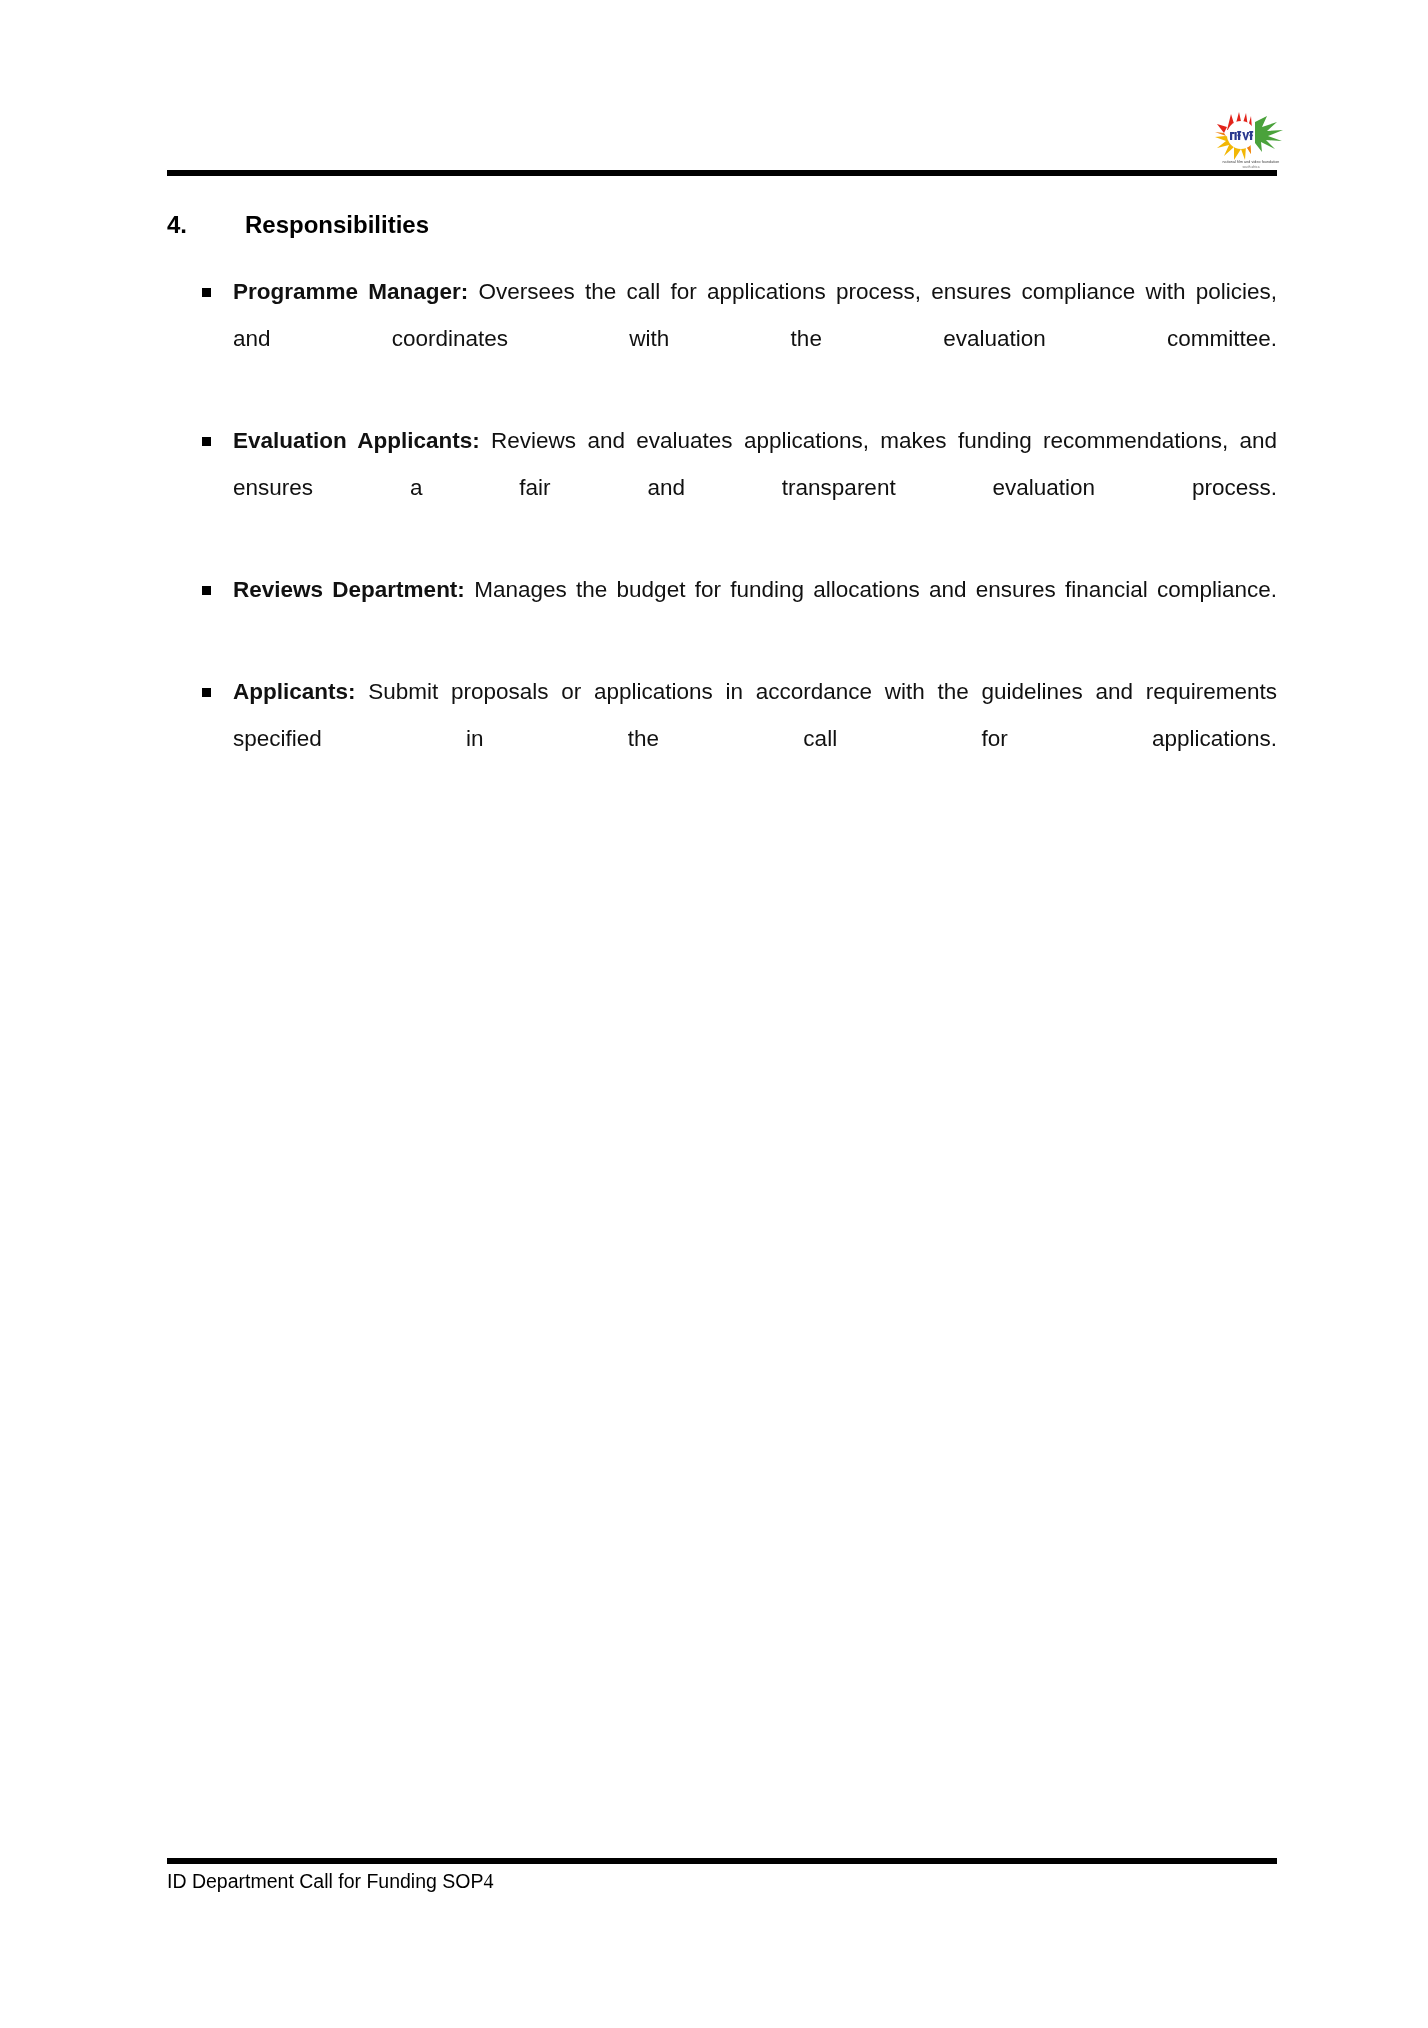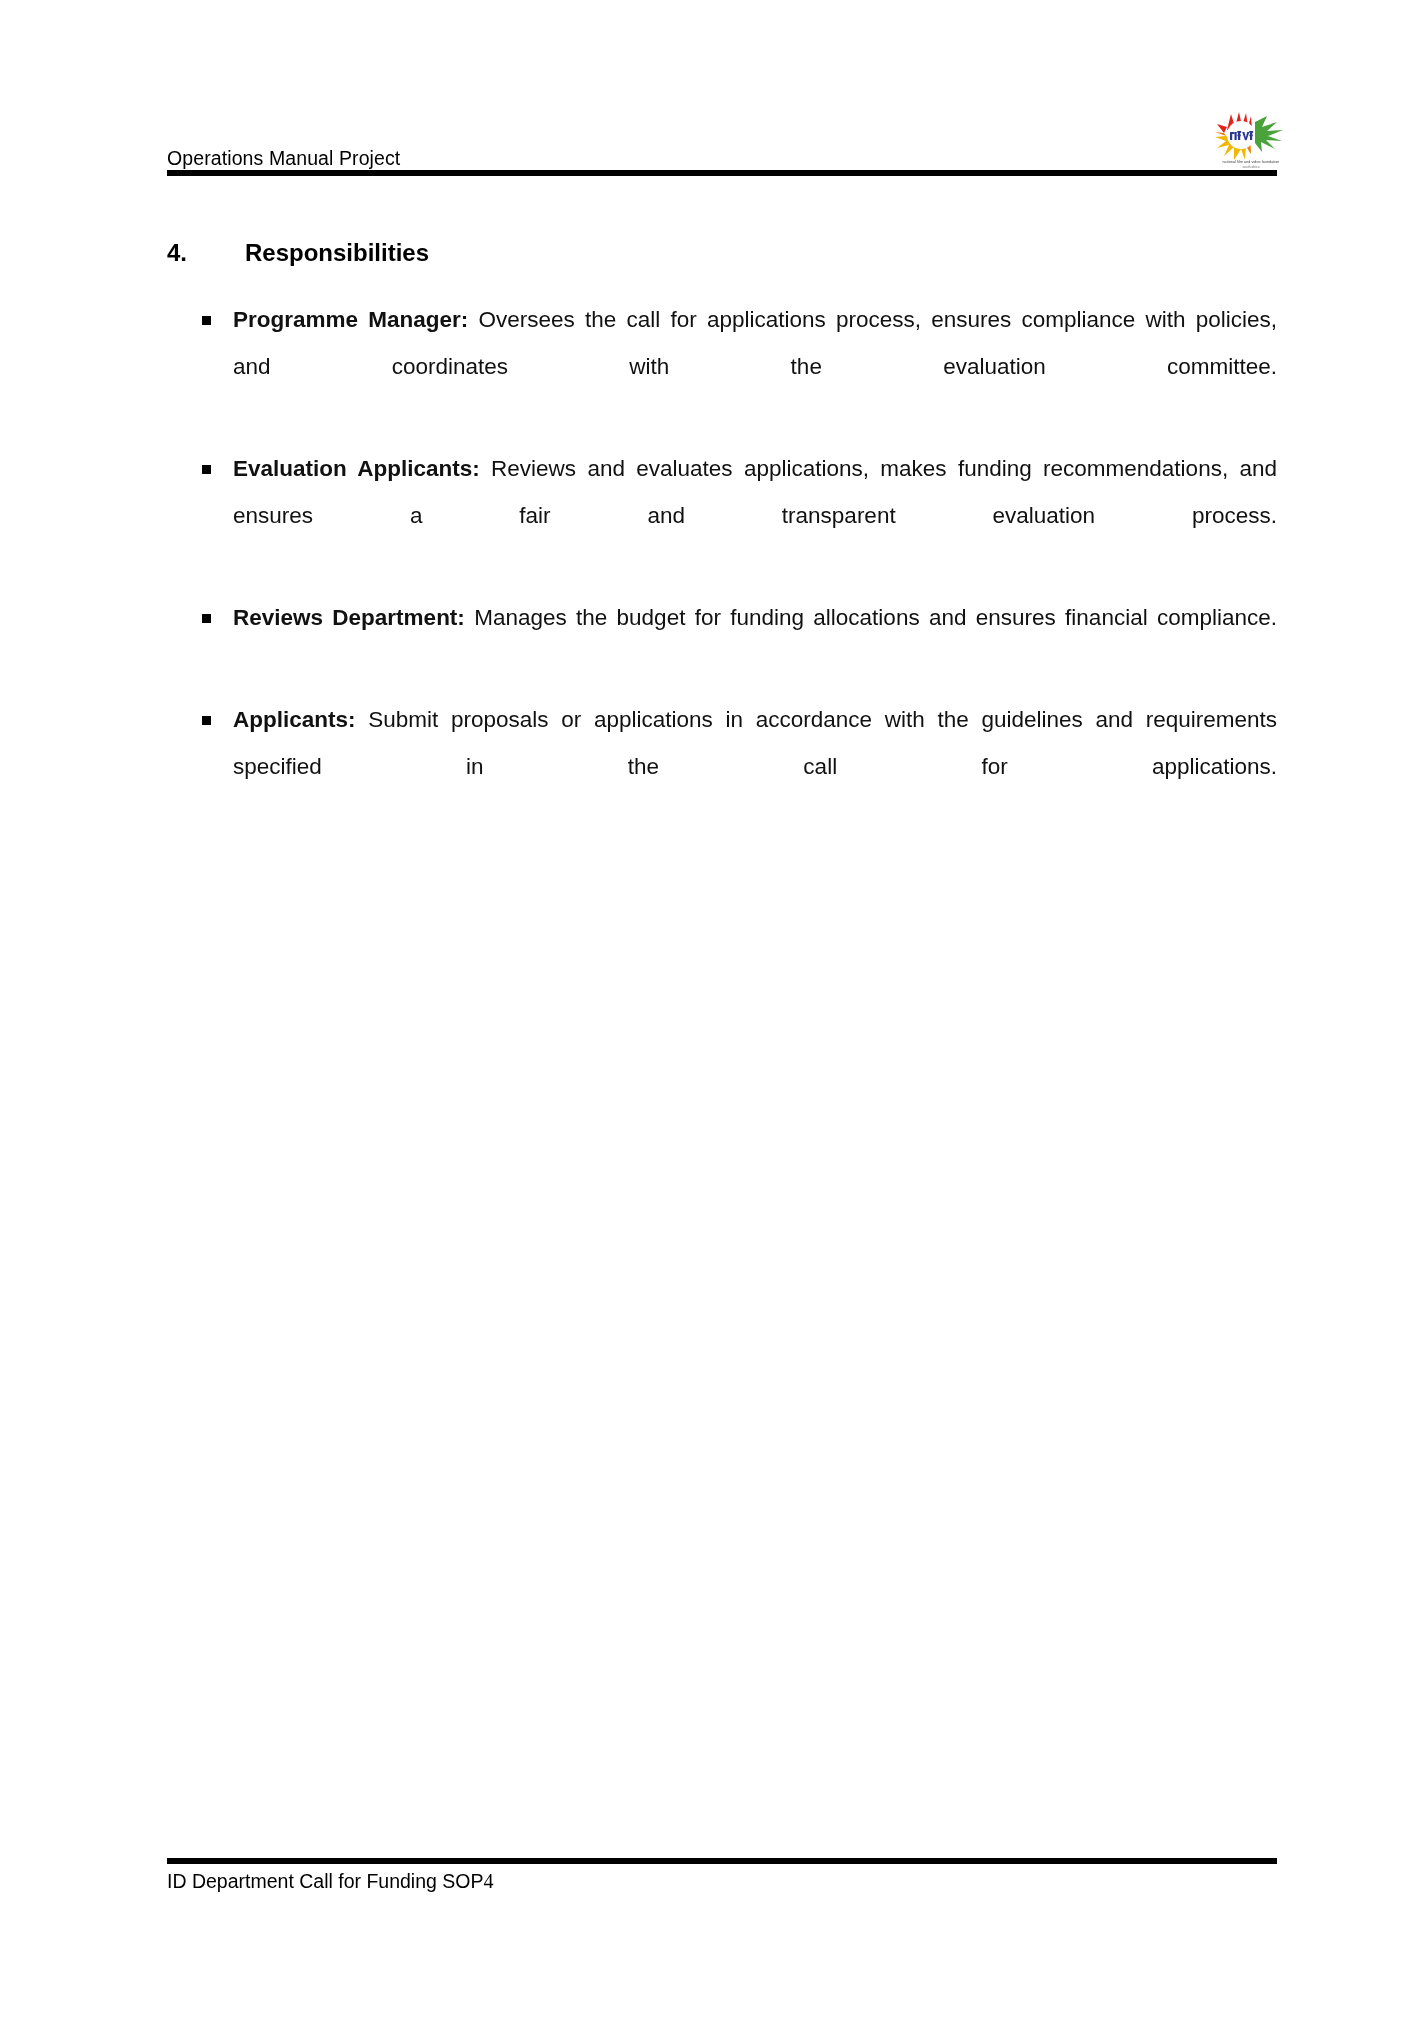--- a/index.html
+++ b/index.html
@@ -96,21 +96,20 @@
     font-size: 24px;
     line-height: 30px;
     margin: 0 0 28px 0;
   }
   .section-number {
     width: 78px;
     flex: 0 0 78px;
   }
   .section-title {
     flex: 1 1 auto;
-    margin-top: 28px;
   }
 
   ul.bullets {
     list-style: none;
     margin: 0;
     padding: 0;
   }
   ul.bullets > li {
     position: relative;
     padding-left: 66px;
@@ -167,25 +166,20 @@
     font-size: 20px;
     line-height: 26px;
     color: #000;
   }
 </style>
 </head>
 <body>
 
 <div class="page">
 
-  <div class="header">
-    <div class="header-row">
-      <div class="header-title">Operations Manual Project</div>
-    </div>
-  </div>
 
   <div class="logo-wrap">
     <div class="logo-mark">
       <svg viewBox="0 0 72 52" width="72" height="52" xmlns="http://www.w3.org/2000/svg">
 
         <g fill="#e2231a">
           <path d="M12 20 L16 4 L20 17 L24 2 L27 16 L31 3 L33 17 L36 6 L37 19 Z"></path>
           <path d="M9 23 L2 14 L12 17 Z"></path>
         </g>
 

